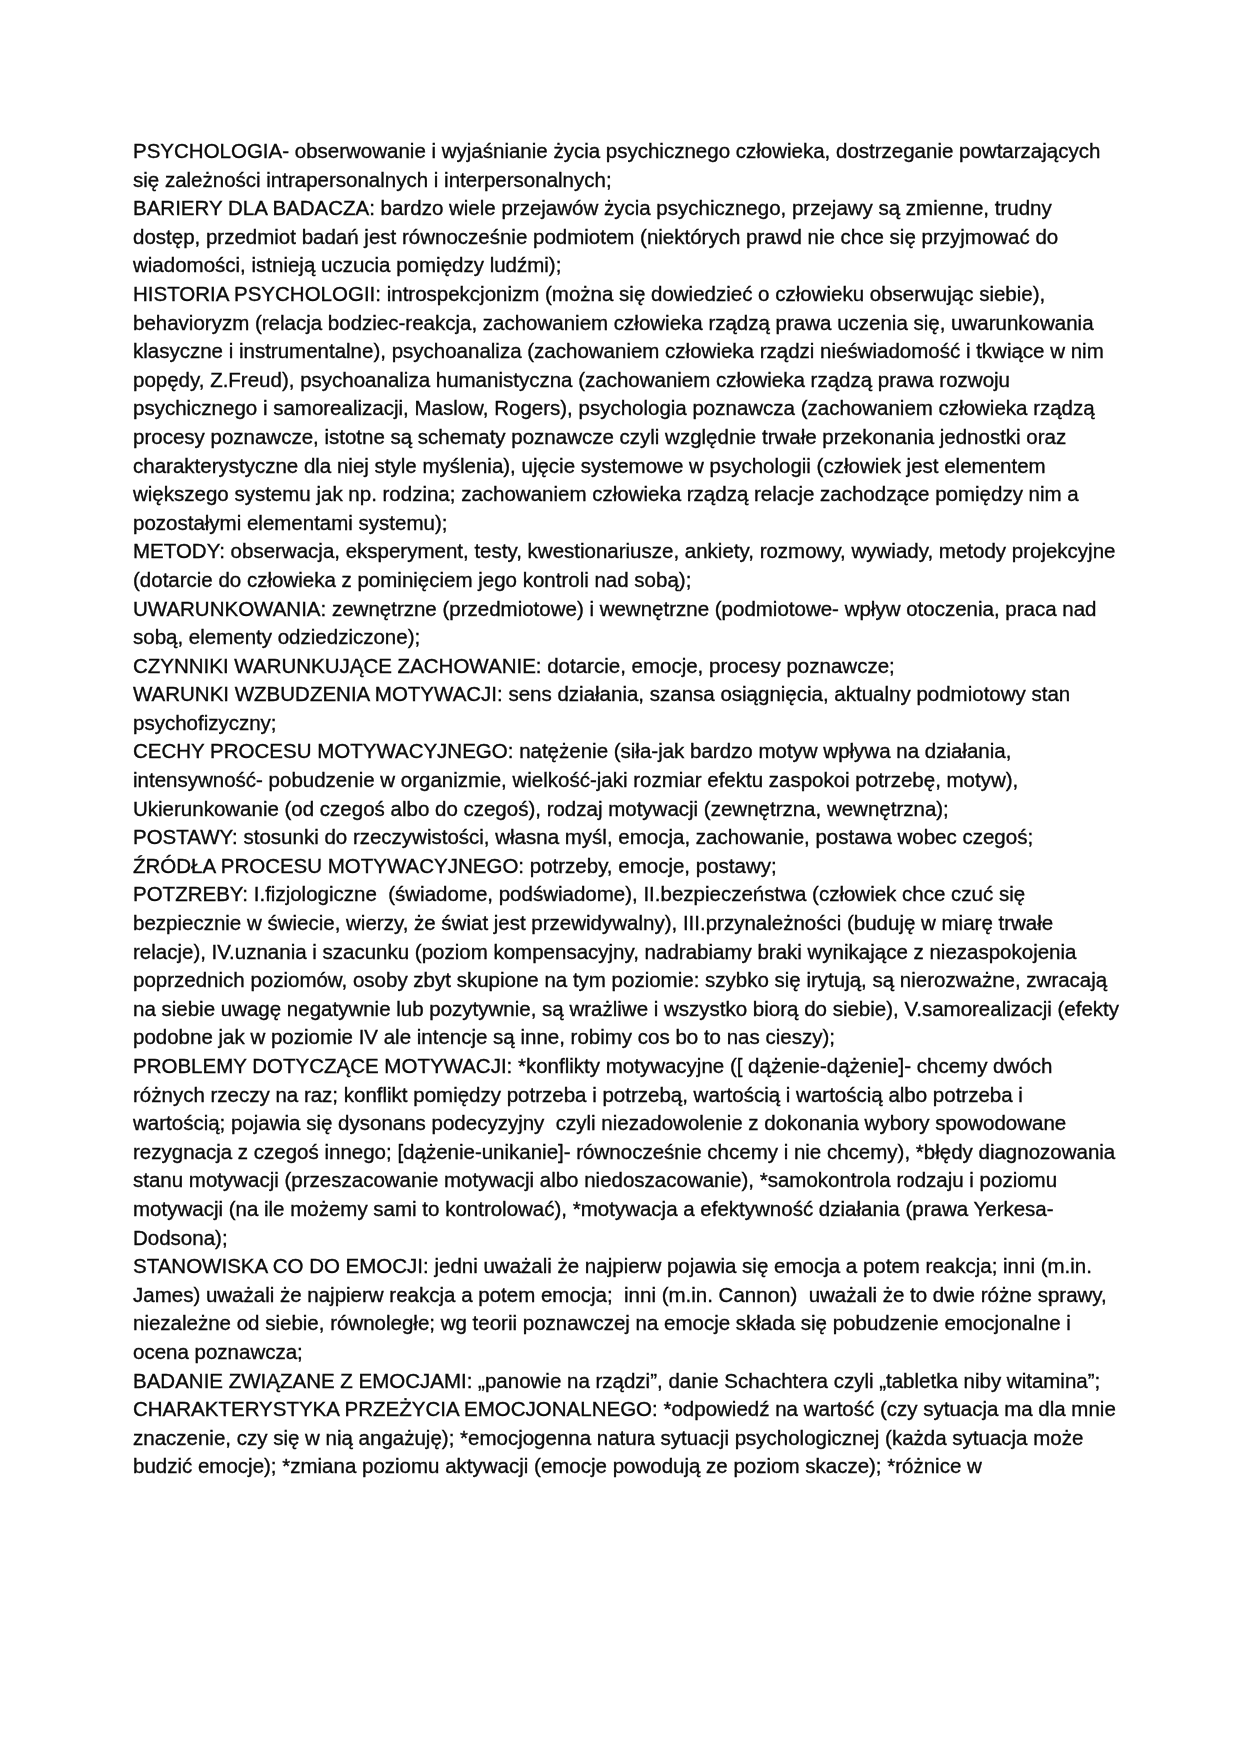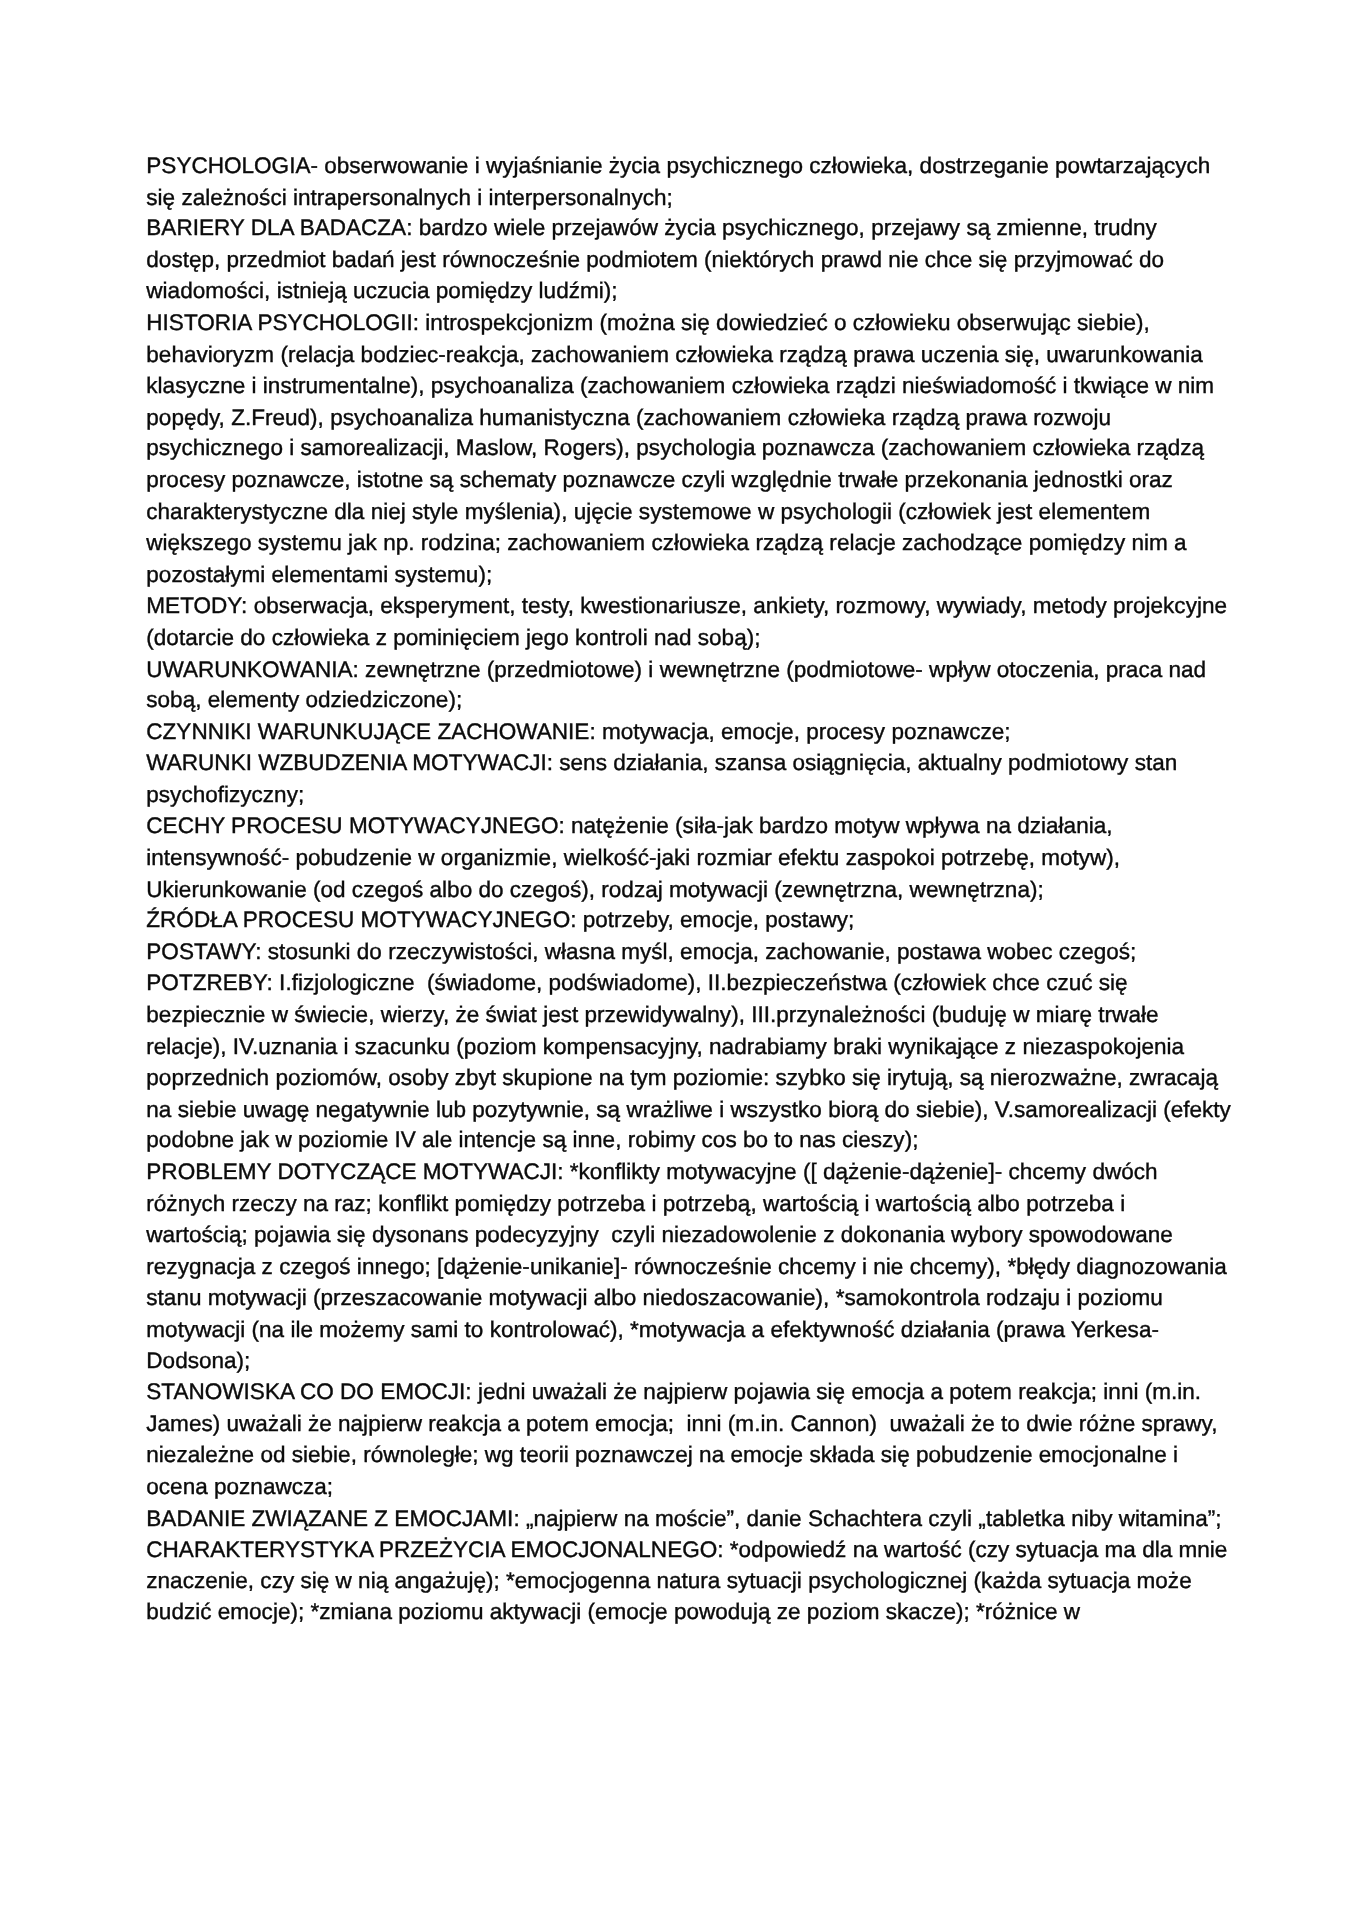--- a/index.html
+++ b/index.html
@@ -38,24 +38,24 @@
 </head>
 <body>
 
 <div class="page">
   <div class="doc-body" id="doc-body">
       <p><span class="run-normal">PSYCHOLOGIA- obserwowanie i wyjaśnianie życia psychicznego człowieka, dostrzeganie powtarzających się zależności intrapersonalnych i interpersonalnych;</span></p>
       <p><span class="run-normal">BARIERY DLA BADACZA: bardzo wiele przejawów życia psychicznego, przejawy są zmienne, trudny dostęp, przedmiot badań jest równocześnie podmiotem (niektórych prawd nie chce się przyjmować do wiadomości, istnieją uczucia pomiędzy ludźmi);</span></p>
       <p><span class="run-normal">HISTORIA PSYCHOLOGII: </span><span class="run-italic">introspekcjonizm</span><span class="run-normal"> (można się dowiedzieć o człowieku obserwując siebie), </span><span class="run-italic">behavioryzm</span><span class="run-normal"> (relacja bodziec-reakcja, zachowaniem człowieka rządzą prawa uczenia się, uwarunkowania klasyczne i instrumentalne), </span><span class="run-italic">psychoanaliza</span><span class="run-normal"> (zachowaniem człowieka rządzi nieświadomość i tkwiące w nim popędy, Z.Freud), </span><span class="run-italic">psychoanaliza humanistyczna</span><span class="run-normal"> (zachowaniem człowieka rządzą prawa rozwoju psychicznego i samorealizacji, Maslow, Rogers), </span><span class="run-italic">psychologia poznawcza</span><span class="run-normal"> (zachowaniem człowieka rządzą procesy poznawcze, istotne są schematy poznawcze czyli względnie trwałe przekonania jednostki oraz charakterystyczne dla niej style myślenia), </span><span class="run-italic">ujęcie systemowe w psychologii</span><span class="run-normal"> (człowiek jest elementem większego systemu jak np. rodzina; zachowaniem człowieka rządzą relacje zachodzące pomiędzy nim a pozostałymi elementami systemu);</span></p>
       <p><span class="run-normal">METODY: obserwacja, eksperyment, testy, kwestionariusze, ankiety, rozmowy, wywiady, metody projekcyjne (dotarcie do człowieka z pominięciem jego kontroli nad sobą);</span></p>
       <p><span class="run-normal">UWARUNKOWANIA: zewnętrzne (przedmiotowe) i wewnętrzne (podmiotowe- wpływ otoczenia, praca nad sobą, elementy odziedziczone);</span></p>
-      <p><span class="run-normal">CZYNNIKI WARUNKUJĄCE ZACHOWANIE: motywacja, emocje, procesy poznawcze;</span></p>
+      <p><span class="run-normal">CZYNNIKI WARUNKUJĄCE ZACHOWANIE: dotarcie, emocje, procesy poznawcze;</span></p>
       <p><span class="run-normal">WARUNKI WZBUDZENIA MOTYWACJI: sens działania, szansa osiągnięcia, aktualny podmiotowy stan psychofizyczny;</span></p>
       <p><span class="run-normal">CECHY PROCESU MOTYWACYJNEGO: natężenie (siła-jak bardzo motyw wpływa na działania, intensywność- pobudzenie w organizmie, wielkość-jaki rozmiar efektu zaspokoi potrzebę, motyw), Ukierunkowanie (od czegoś albo do czegoś), rodzaj motywacji (zewnętrzna, wewnętrzna);</span></p>
+      <p><span class="run-normal">POSTAWY: stosunki do rzeczywistości, własna myśl, emocja, zachowanie, postawa wobec czegoś;</span></p>
       <p><span class="run-normal">ŹRÓDŁA PROCESU MOTYWACYJNEGO: potrzeby, emocje, postawy;</span></p>
-      <p><span class="run-normal">POSTAWY: stosunki do rzeczywistości, własna myśl, emocja, zachowanie, postawa wobec czegoś;</span></p>
       <p><span class="run-normal">POTZREBY: I.fizjologiczne  (świadome, podświadome), II.bezpieczeństwa (człowiek chce czuć się bezpiecznie w świecie, wierzy, że świat jest przewidywalny), III.przynależności (buduję w miarę trwałe relacje), IV.uznania i szacunku (poziom kompensacyjny, nadrabiamy braki wynikające z niezaspokojenia poprzednich poziomów, osoby zbyt skupione na tym poziomie: szybko się irytują, są nierozważne, zwracają na siebie uwagę negatywnie lub pozytywnie, są wrażliwe i wszystko biorą do siebie), V.samorealizacji (efekty podobne jak w poziomie IV ale intencje są inne, robimy cos bo to nas cieszy);</span></p>
       <p><span class="run-normal">PROBLEMY DOTYCZĄCE MOTYWACJI: *konflikty motywacyjne ([ dążenie-dążenie]- chcemy dwóch różnych rzeczy na raz; konflikt pomiędzy potrzeba i potrzebą, wartością i wartością albo potrzeba i wartością; pojawia się dysonans podecyzyjny  czyli niezadowolenie z dokonania wybory spowodowane rezygnacja z czegoś innego; [dążenie-unikanie]- równocześnie chcemy i nie chcemy), *błędy diagnozowania stanu motywacji (przeszacowanie motywacji albo niedoszacowanie), *samokontrola rodzaju i poziomu motywacji (na ile możemy sami to kontrolować), *motywacja a efektywność działania (prawa Yerkesa- Dodsona);</span></p>
       <p><span class="run-normal">STANOWISKA CO DO EMOCJI: jedni uważali że najpierw pojawia się emocja a potem reakcja; inni (m.in. James) uważali że najpierw reakcja a potem emocja;  inni (m.in. Cannon)  uważali że to dwie różne sprawy, niezależne od siebie, równoległe; wg teorii poznawczej na emocje składa się pobudzenie emocjonalne i ocena poznawcza;</span></p>
-      <p><span class="run-normal">BADANIE ZWIĄZANE Z EMOCJAMI: „najpierw na moście”, danie Schachtera czyli „tabletka niby witamina”;</span></p>
+      <p><span class="run-normal">BADANIE ZWIĄZANE Z EMOCJAMI: „panowie na rządzi”, danie Schachtera czyli „tabletka niby witamina”;</span></p>
       <p><span class="run-normal">CHARAKTERYSTYKA PRZEŻYCIA EMOCJONALNEGO: *odpowiedź na wartość (czy sytuacja ma dla mnie znaczenie, czy się w nią angażuję); *emocjogenna natura sytuacji psychologicznej (każda sytuacja może budzić emocje); *zmiana poziomu aktywacji (emocje powodują ze poziom skacze); *różnice w</span></p>
     </div>
 </div>
 
 </body></html>

